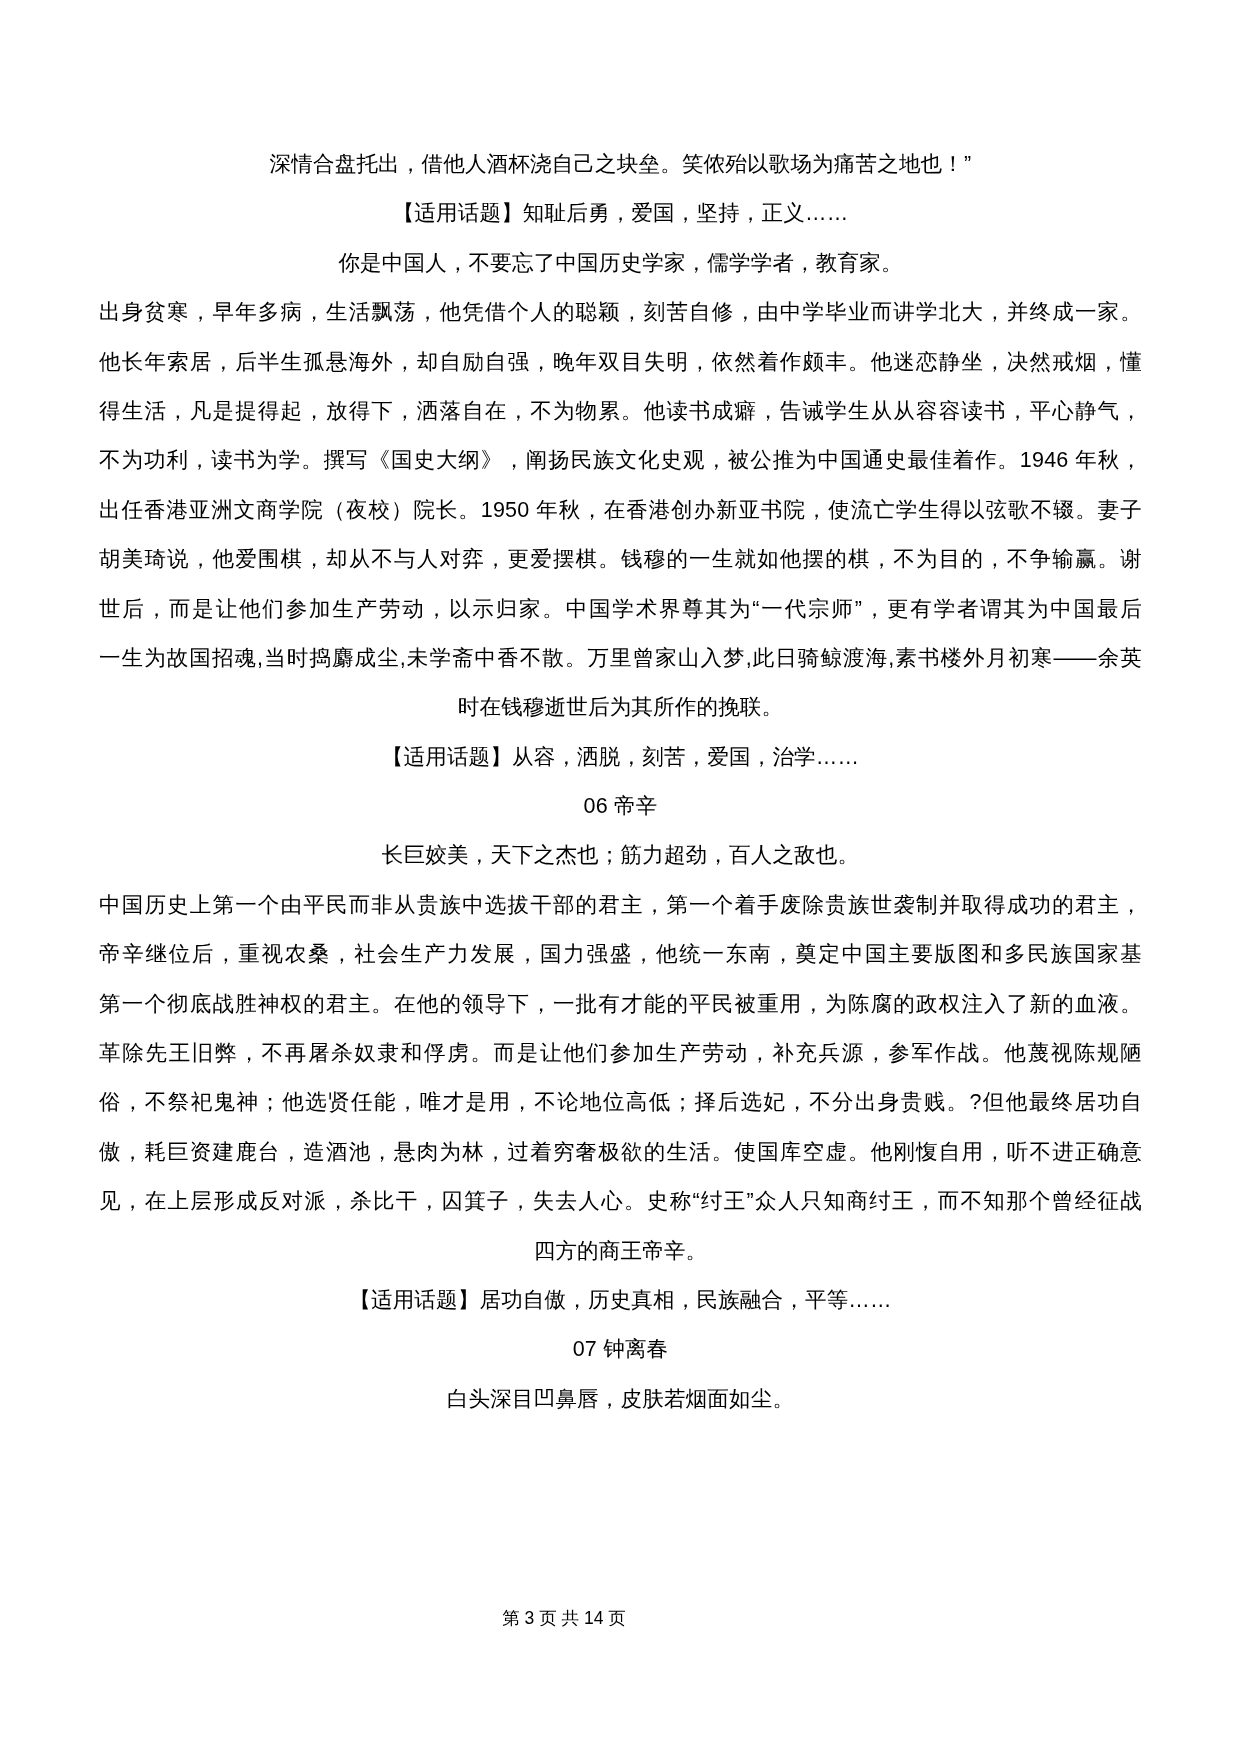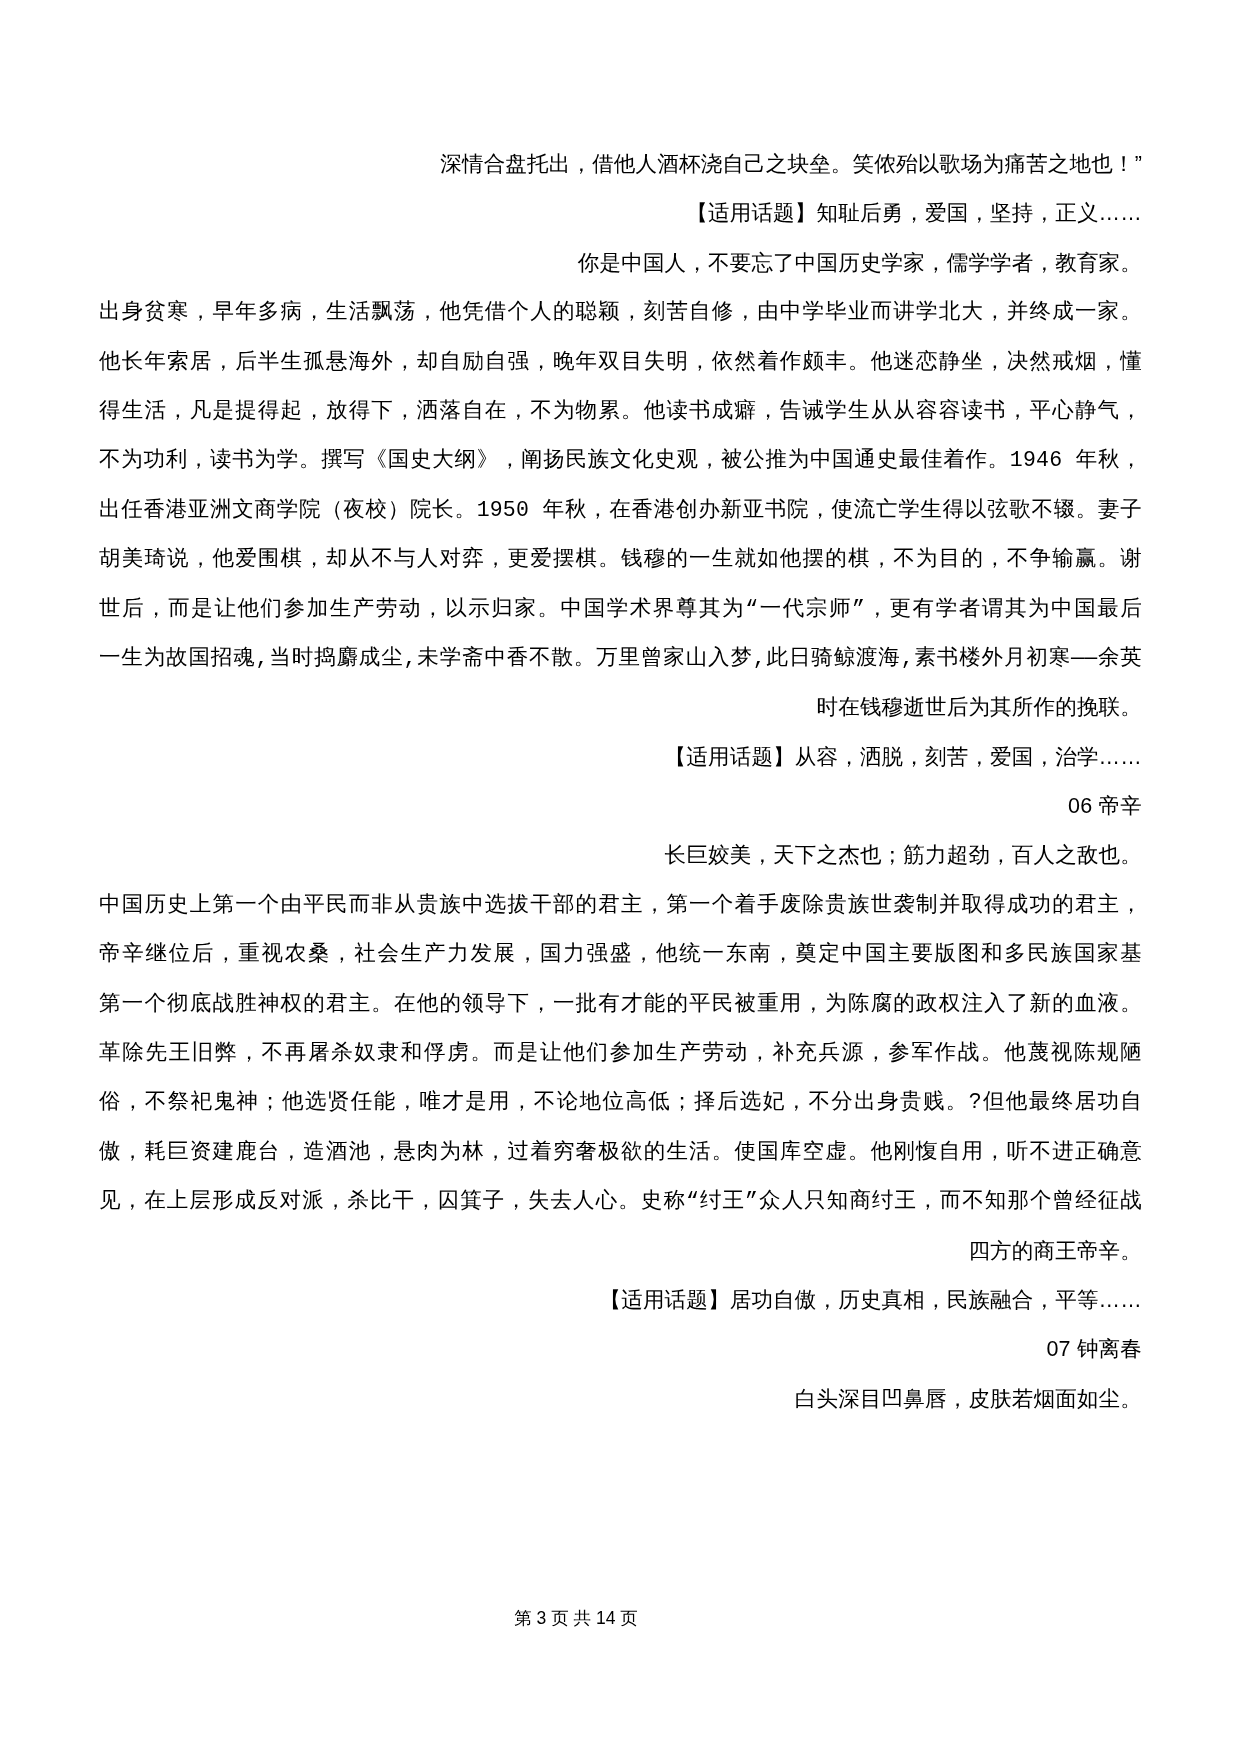--- a/index.html
+++ b/index.html
@@ -27,37 +27,36 @@
     left: 99px;
     top: 140px;
     width: 1043px;
     font-size: 21.5px;
     line-height: 49.4px;
     letter-spacing: 0.2px;
   }
   .line {
     height: 49.4px;
     white-space: nowrap;
-    text-align: right;
+    text-align: center;
   }
   
   .line.fill {
     white-space: normal;
     text-align: justify;
     text-align-last: justify;
-    font-family: Liberation Mono, monospace;
   }
   
   .line.indent {
     padding-left: 55px;
   }
   .footer {
     position: absolute;
     top: 1606px;
-    left: 16px;
+    left: 4px;
     width: 1120px;
     text-align: center;
     font-size: 17.5px;
     line-height: 24px;
     color: #000000;
   }
 </style>
 </head>
 <body>
 

